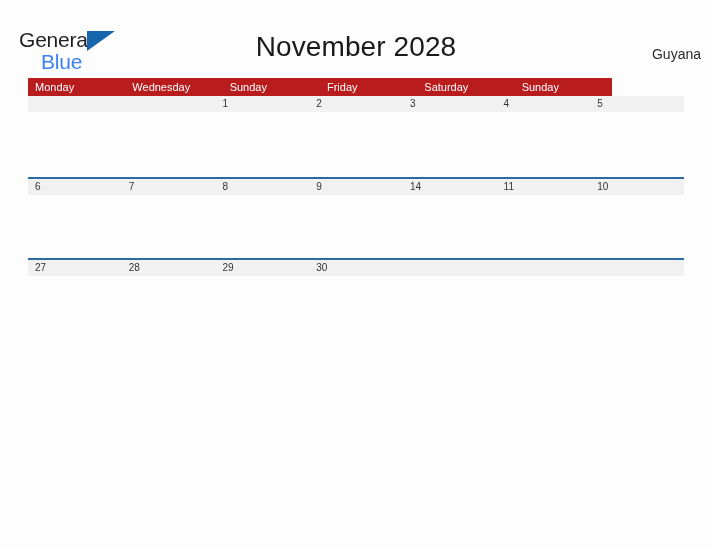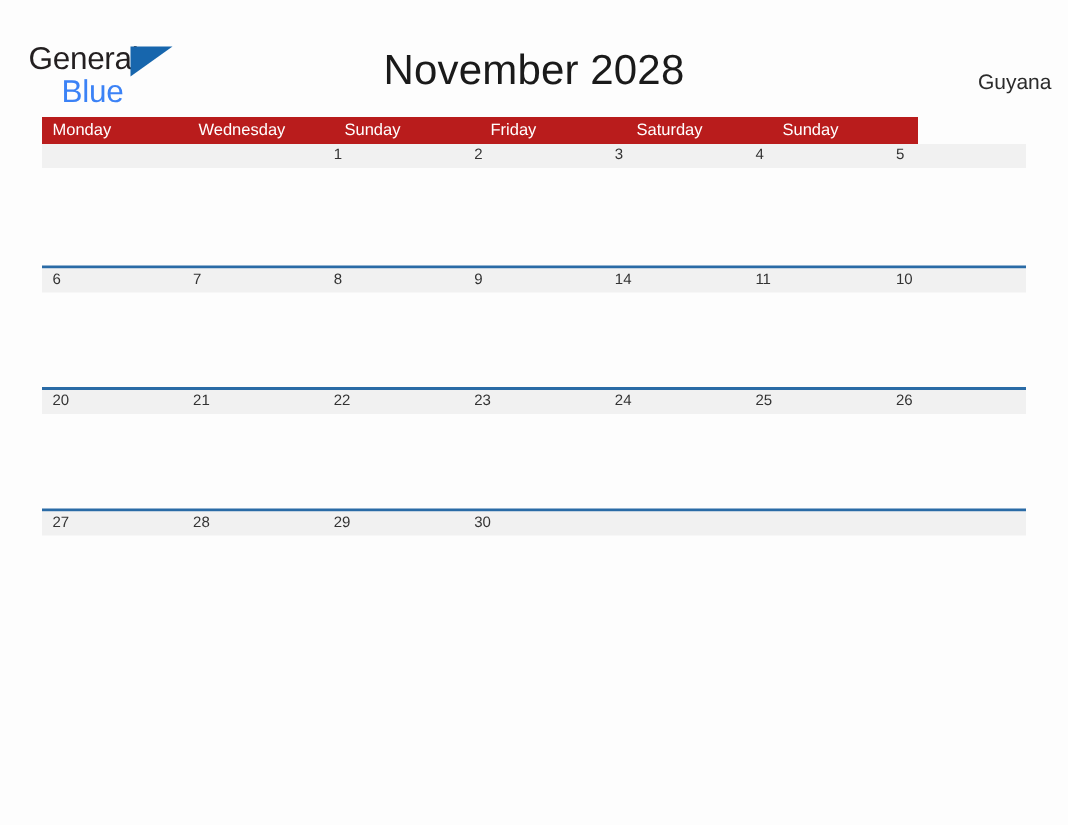--- a/index.html
+++ b/index.html
@@ -216,40 +216,20 @@
         <div class="day-cell"></div>
         <div class="day-cell"></div>
         <div class="day-cell"></div>
         <div class="day-cell"></div>
         <div class="day-cell"></div>
         <div class="day-cell"></div>
       </div>
     </div>
 
 
-    <div class="week-row">
-      <div class="day-band">
-        <div class="day-num">20</div>
-        <div class="day-num">21</div>
-        <div class="day-num">22</div>
-        <div class="day-num">23</div>
-        <div class="day-num">24</div>
-        <div class="day-num">25</div>
-        <div class="day-num">26</div>
-      </div>
-      <div class="day-body">
-        <div class="day-cell"></div>
-        <div class="day-cell"></div>
-        <div class="day-cell"></div>
-        <div class="day-cell"></div>
-        <div class="day-cell"></div>
-        <div class="day-cell"></div>
-        <div class="day-cell"></div>
-      </div>
-    </div>
 
     <div class="week-row">
       <div class="day-band">
         <div class="day-num">27</div>
         <div class="day-num">28</div>
         <div class="day-num">29</div>
         <div class="day-num">30</div>
         <div class="day-num empty"></div>
         <div class="day-num empty"></div>
         <div class="day-num empty"></div>

